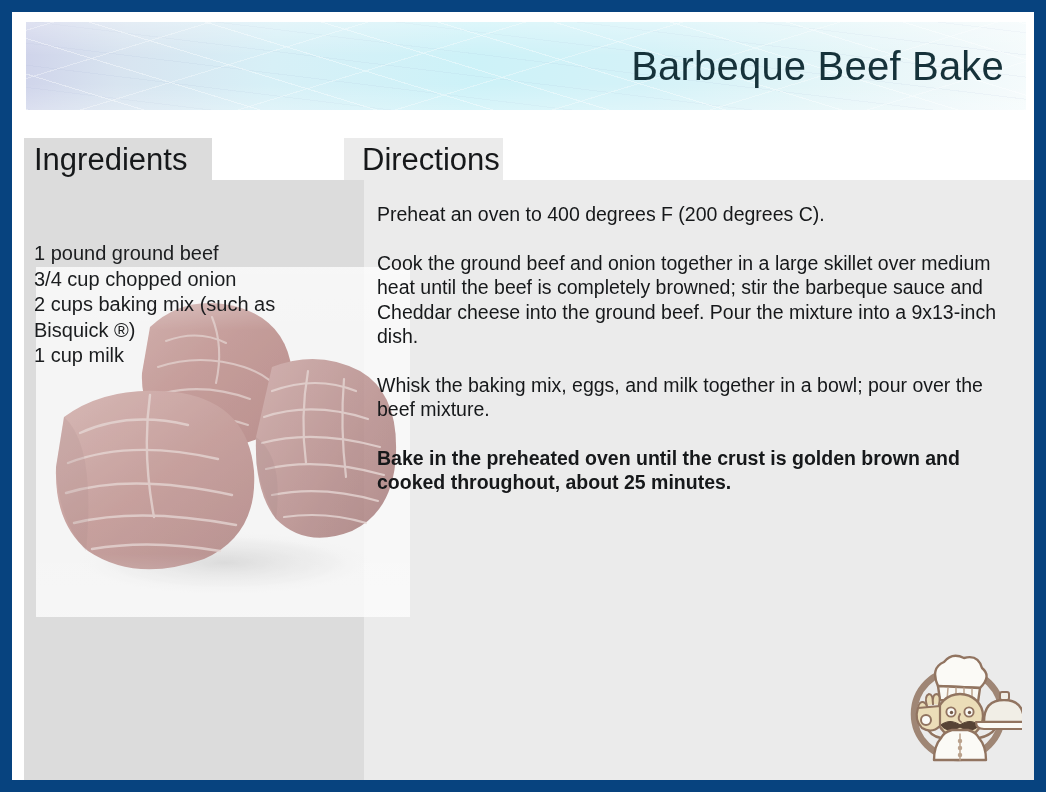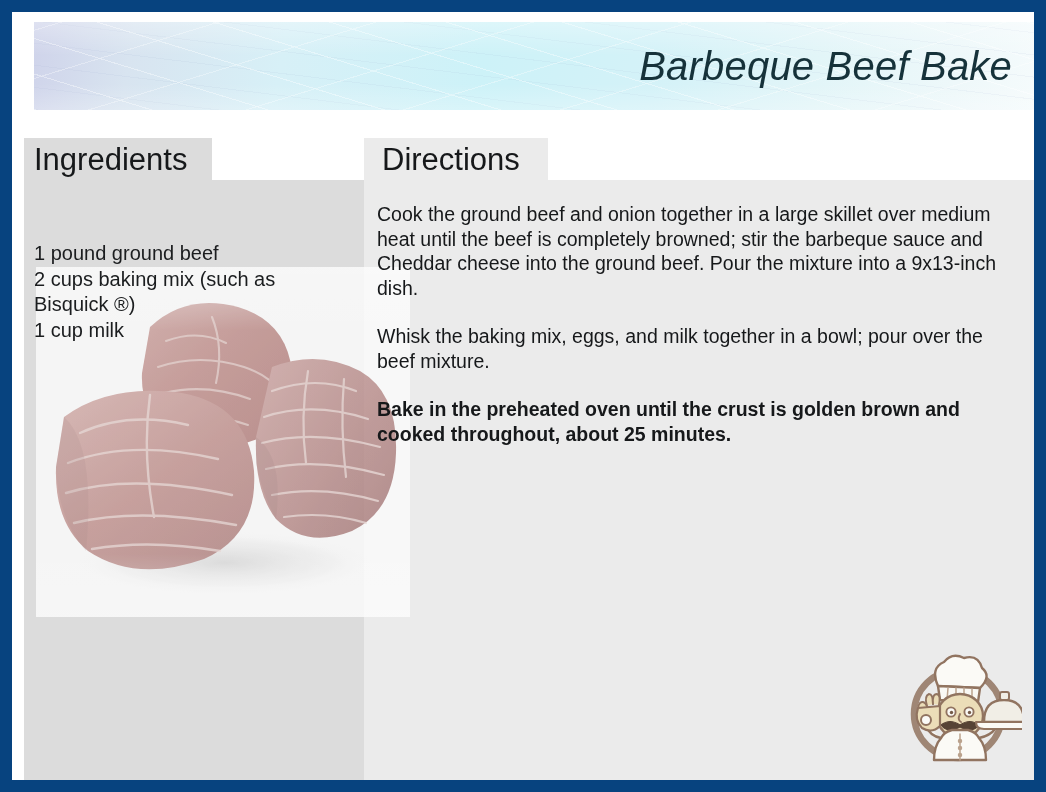--- a/index.html
+++ b/index.html
@@ -16,36 +16,35 @@
     width: 1046px;
     height: 792px;
     background: #ffffff;
     border: 12px solid #07437f;
     overflow: hidden;
   }
 
   
   #banner {
     position: absolute;
-    left: 22px;
+    left: 14px;
     top: 10px;
     width: 1000px;
     height: 88px;
     overflow: hidden;
     background:
       linear-gradient(100deg,
         #cfd3ea 0%,
         #d8e4f0 10%,
         #d7f0f7 25%,
         #cdf2f8 45%,
         #d4f2f8 62%,
         #e2f5f8 78%,
         #eef8fa 92%,
         #f5fbfc 100%);
-    font-style: italic;
   }
   #banner-texture {
     position: absolute;
     inset: 0;
     opacity: .55;
     background-image:
       repeating-linear-gradient(17deg,
         rgba(255,255,255,.70) 0px, rgba(255,255,255,.70) 1px,
         rgba(255,255,255,0) 1px, rgba(255,255,255,0) 34px),
       repeating-linear-gradient(-17deg,
@@ -85,21 +84,21 @@
     padding-left: 10px;
   }
   .section-tab-label {
     font-size: 31px;
     font-weight: 400;
     color: #16181a;
     line-height: 1;
   }
 
   #ingredients-tab { left: 12px;  top: 126px; width: 188px; height: 42px; background: #dcdcdc; align-items: center; }
-  #directions-tab  { left: 352px; top: 126px; width: 184px; height: 42px; background: #ebebeb; padding-left: 18px; }
+  #directions-tab  { left: 332px; top: 126px; width: 159px; height: 42px; background: #ebebeb; padding-left: 18px; }
 
   #ingredients-panel {
     position: absolute;
     left: 12px;
     top: 168px;
     width: 343px;
     height: 614px;
     background: #dcdcdc;
     padding: 22px 14px 0 10px;
   }
@@ -172,27 +171,29 @@
     <span class="section-tab-label">Ingredients</span>
   </div>
 
   <div class="section-tab" id="directions-tab" style="background: rgb(235, 235, 235);">
     <span class="section-tab-label">Directions</span>
   </div>
 
   <div id="ingredients-panel" style="background: rgb(220, 220, 220);">
     <div id="ingredients-list">
         <div class="ingredient-line">1 pound ground beef</div>
+        <div class="ingredient-line">3/4 cup chopped onion</div>
         <div class="ingredient-line">2 cups baking mix (such as Bisquick ®)</div>
         <div class="ingredient-line">1 cup milk</div>
       </div>
   </div>
 
   <div id="directions-panel" style="background: rgb(235, 235, 235);">
     <div id="directions-body">
+        <p class="direction-paragraph">Preheat an oven to 400 degrees F (200 degrees C).</p>
         <p class="direction-paragraph">Cook the ground beef and onion together in a large skillet over medium heat until the beef is completely browned; stir the barbeque sauce and Cheddar cheese into the ground beef. Pour the mixture into a 9x13-inch dish.</p>
         <p class="direction-paragraph">Whisk the baking mix, eggs, and milk together in a bowl; pour over the beef mixture.</p>
         <p class="direction-paragraph">Bake in the preheated oven until the crust is golden brown and cooked throughout, about 25 minutes.</p>
       </div>
   </div>
 
   <svg id="beef-photo" viewBox="0 0 410 350" xmlns="http://www.w3.org/2000/svg" aria-hidden="true">
     <defs>
       <linearGradient id="beefA" x1="0" y1="0" x2="1" y2="1">
         <stop offset="0%" stop-color="#c99a96"></stop>

